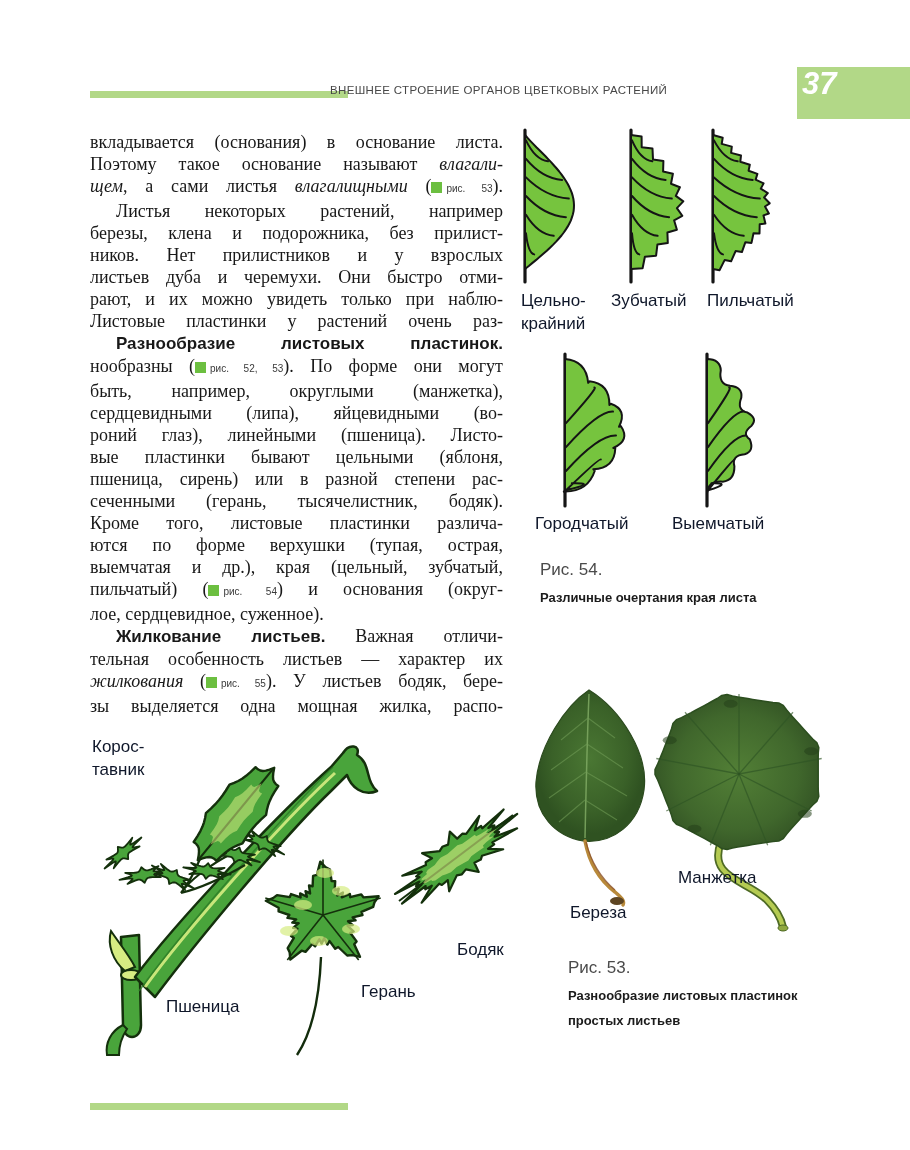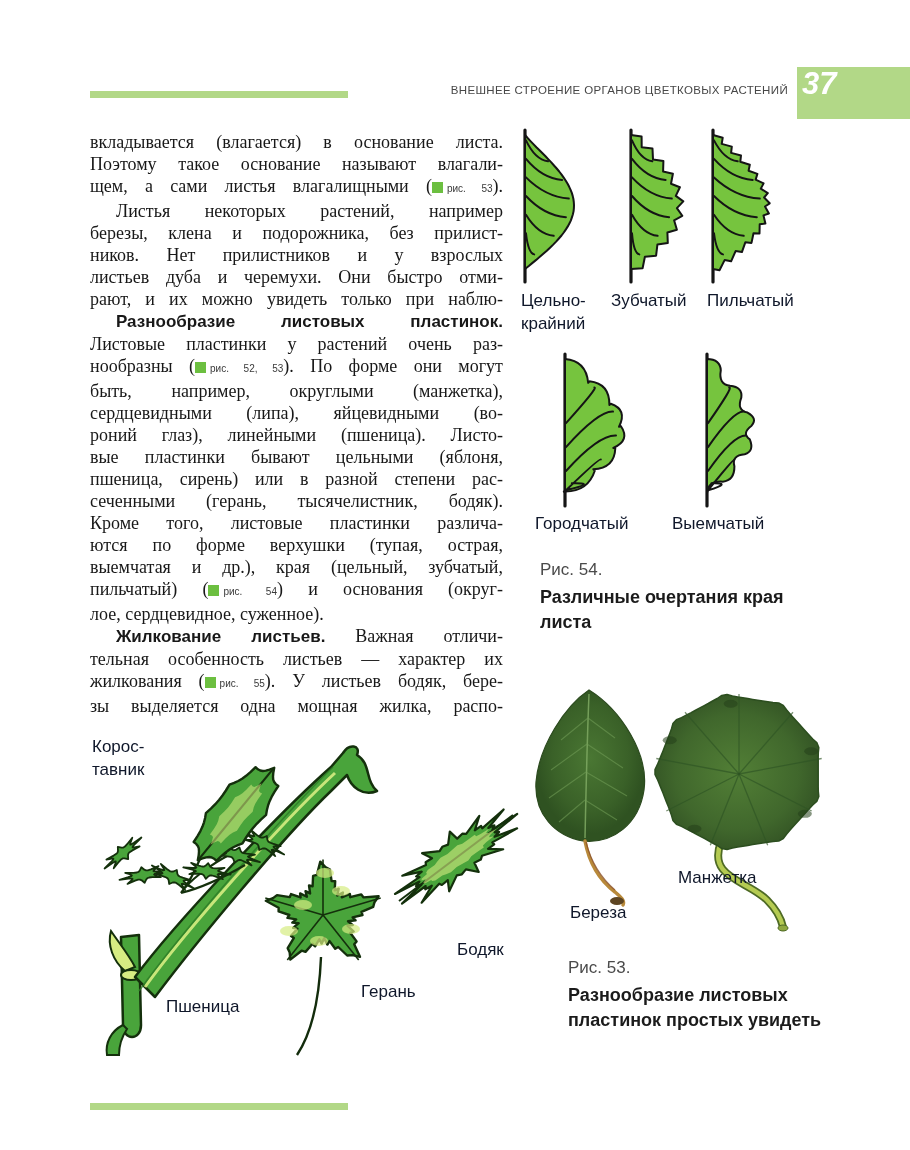--- a/index.html
+++ b/index.html
@@ -2,64 +2,64 @@
 <html style="--accent-green: #b2d887; --figref-green: #6cbf40; --diagram-leaf-green: #76c43e; --drawing-green: #49a43b; --drawing-highlight: #d6ed82; --photo-green-dark: #3c632b; --running-head-text: #474747; --page-number-text: #ffffff;"><head>
 <meta charset="utf-8">
 <style>
   *{margin:0;padding:0;box-sizing:border-box}
   html,body{background:#ffffff}
   .page{position:relative;width:910px;height:1150px;background:#fff;overflow:hidden;
         font-family:"Liberation Sans",sans-serif;}
   .rule{position:absolute;background:var(--accent-green,#b2d887)}
   .rule.top{left:90px;top:91px;width:258px;height:7px}
   .rule.bottom{left:90px;top:1103px;width:258px;height:7px}
-  .running-head{position:absolute;left:330px;top:84px;width:458px;text-align:right;
+  .running-head{position:absolute;left:330px;top:84px;width:458px;
         font-size:11.5px;letter-spacing:.35px;color:var(--running-head-text,#474747);font-weight:400}
   .page-badge{position:absolute;left:797px;top:67px;width:113px;height:52px;
         background:var(--accent-green,#b2d887)}
   .page-badge span{display:inline-block;font-style:italic;font-weight:700;font-size:31px;
         line-height:33px;color:var(--page-number-text,#fff);margin-left:5px}
   .body-col{position:absolute;left:90px;top:131px;width:413px;
         font-family:"Liberation Serif",serif;font-size:18px;line-height:22px;color:#181818}
   .line{min-height:22px;text-align:justify;text-align-last:justify}
   .line.last{text-align-last:left}
   .line.indent{text-indent:26px}
-  .line .i{}
+  .line .i{font-style:italic}
   .line .b{font-family:"Liberation Sans",sans-serif;font-weight:700;font-size:17px}
   .figref{font-family:"Liberation Sans",sans-serif;font-size:10px;color:#3a3a3a;white-space:nowrap}
   .figref .sq{display:inline-block;width:11px;height:11px;background:var(--figref-green,#6cbf40);
         margin-right:4px;vertical-align:-1px}
   .fig-label{position:absolute;font-size:17px;line-height:23px;color:#0f172a;white-space:pre-line}
   .caption{position:absolute}
   .cap-num{font-size:17px;color:#4a4a4a}
-  .cap-title{font-weight:700;font-size:18px;line-height:25px;color:#1b1b1b;margin-top:5px}
+  .cap-title{font-weight:700;font-size:13px;line-height:25px;color:#1b1b1b;margin-top:5px}
   svg{position:absolute;overflow:visible}
 </style>
 </head>
 <body>
 
 <div class="page">
 
   <div class="rule top"></div>
   <div class="running-head">ВНЕШНЕЕ СТРОЕНИЕ ОРГАНОВ ЦВЕТКОВЫХ РАСТЕНИЙ</div>
   <div class="page-badge">
     <span>37</span>
   </div>
 
   <div class="body-col" id="body-col">
-      <div class="line"><span>вкладывается (влагается) в основание листа.</span></div>
+      <div class="line"><span>вкладывается (основания) в основание листа.</span></div>
       <div class="line"><span>Поэтому такое основание называют </span><span class="i">влагали-</span></div>
       <div class="line"><span class="i">щем</span><span>, а сами листья </span><span class="i">влагалищными</span><span> (</span><span class="figref"><span class="sq"></span>рис. 53</span><span>).</span></div>
       <div class="line indent"><span>Листья некоторых растений, например</span></div>
       <div class="line"><span>березы, клена и подорожника, без прилист-</span></div>
       <div class="line"><span>ников. Нет прилистников и у взрослых</span></div>
       <div class="line"><span>листьев дуба и черемухи. Они быстро отми-</span></div>
       <div class="line"><span>рают, и их можно увидеть только при наблю-</span></div>
+      <div class="line"><span>Листовые пластинки у растений очень раз-</span></div>
       <div class="line indent"><span class="b">Разнообразие листовых пластинок.</span></div>
-      <div class="line"><span>Листовые пластинки у растений очень раз-</span></div>
       <div class="line"><span>нообразны (</span><span class="figref"><span class="sq"></span>рис. 52, 53</span><span>). По форме они могут</span></div>
       <div class="line"><span>быть, например, округлыми (манжетка),</span></div>
       <div class="line"><span>сердцевидными (липа), яйцевидными (во-</span></div>
       <div class="line"><span>роний глаз), линейными (пшеница). Листо-</span></div>
       <div class="line"><span>вые пластинки бывают цельными (яблоня,</span></div>
       <div class="line"><span>пшеница, сирень) или в разной степени рас-</span></div>
       <div class="line"><span>сеченными (герань, тысячелистник, бодяк).</span></div>
       <div class="line"><span>Кроме того, листовые пластинки различа-</span></div>
       <div class="line"><span>ются по форме верхушки (тупая, острая,</span></div>
       <div class="line"><span>выемчатая и др.), края (цельный, зубчатый,</span></div>
@@ -204,17 +204,17 @@
         <ellipse cx="154.69850958569714" cy="58.244732989161385" rx="7" ry="4" fill="#243f1a" opacity="0.55"></ellipse>
         <ellipse cx="215.70968520896074" cy="21.793049510599005" rx="7" ry="4" fill="#243f1a" opacity="0.55"></ellipse>
       </g>
     </svg>
 
   <div class="fig-label" style="left:570px;top:901px">Береза</div>
   <div class="fig-label" style="left:678px;top:866px">Манжетка</div>
 
   <div class="caption" style="left:568px;top:958px;width:266px">
     <div class="cap-num">Рис. 53.</div>
-    <div class="cap-title">Разнообразие листовых пластинок простых увидеть</div>
+    <div class="cap-title">Разнообразие листовых пластинок простых листьев</div>
   </div>
 
   <div class="rule bottom"></div>
 </div>
 
 </body></html>

